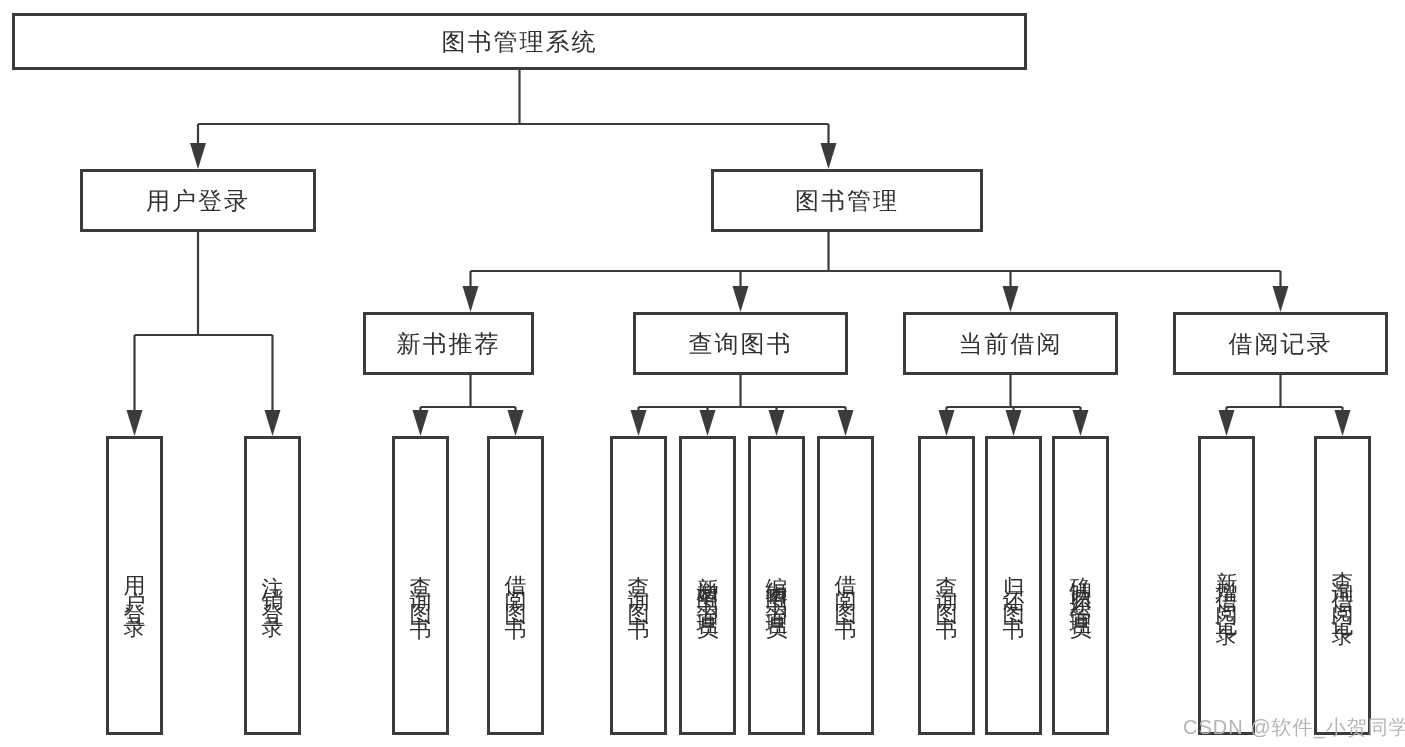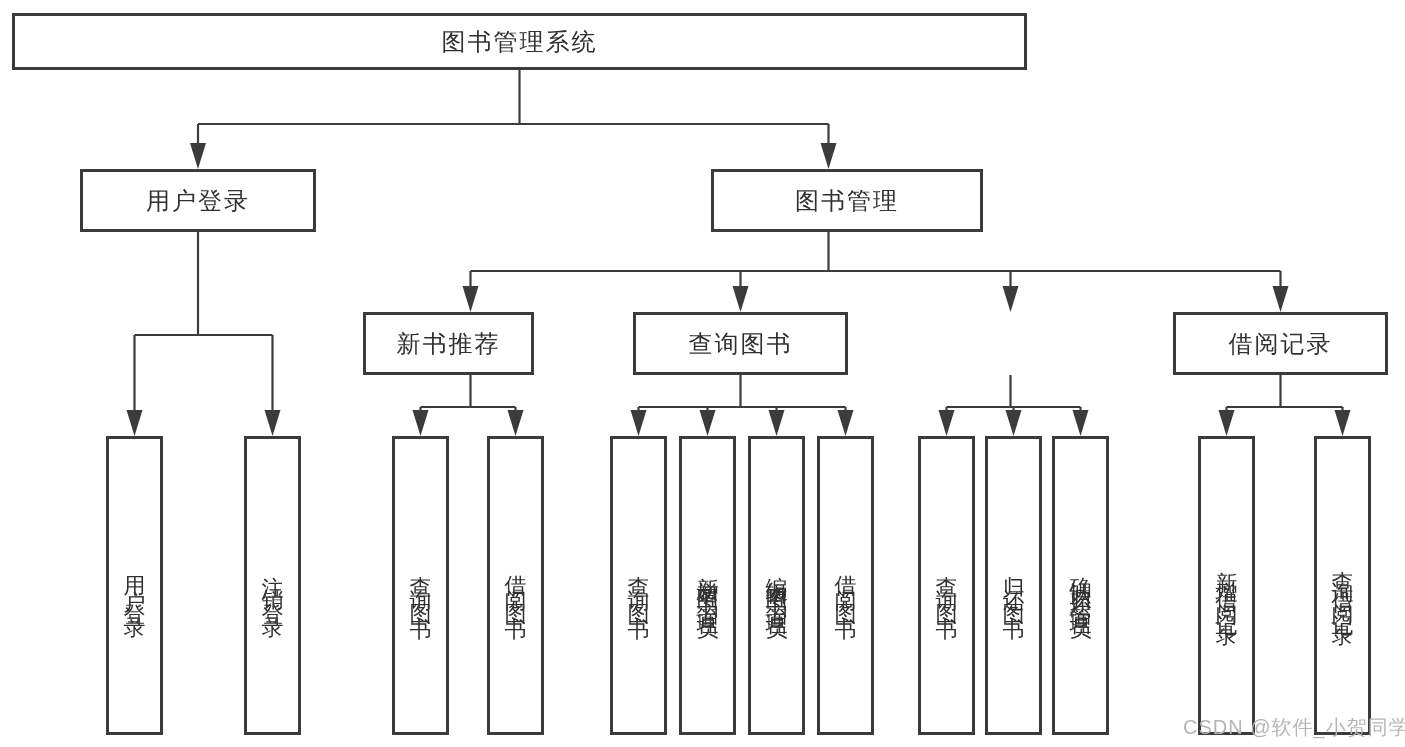--- a/index.html
+++ b/index.html
@@ -115,20 +115,21 @@
     </g>
   </svg>
 
   <div class="node h-node" style="left:12px; top:13px; width:1015px; height:57px;">图书管理系统</div>
 
   <div class="node h-node" style="left:80px; top:169px; width:236px; height:63px;">用户登录</div>
   <div class="node h-node" style="left:711px; top:169px; width:272px; height:63px;">图书管理</div>
 
   <div class="node h-node" style="left:363px; top:312px; width:171px; height:63px;">新书推荐</div>
   <div class="node h-node" style="left:633px; top:312px; width:215px; height:63px;">查询图书</div>
+  <div class="node h-node" style="left:903px; top:312px; width:215px; height:63px;">当前借阅</div>
   <div class="node h-node" style="left:1173px; top:312px; width:215px; height:63px;">借阅记录</div>
 
   <div class="node v-node" style="left:106px; top:436px; width:57px; height:299px;">用户登录</div>
   <div class="node v-node" style="left:244px; top:436px; width:57px; height:299px;">注销登录</div>
 
   <div class="node v-node" style="left:392px; top:436px; width:57px; height:299px;">查询图书</div>
   <div class="node v-node" style="left:487px; top:436px; width:57px; height:299px;">借阅图书</div>
 
   <div class="node v-node" style="left:610px; top:436px; width:57px; height:299px;">查询图书</div>
   <div class="node v-node len9" style="left:679px; top:436px; width:57px; height:299px;">新增图书（管理员）</div>

